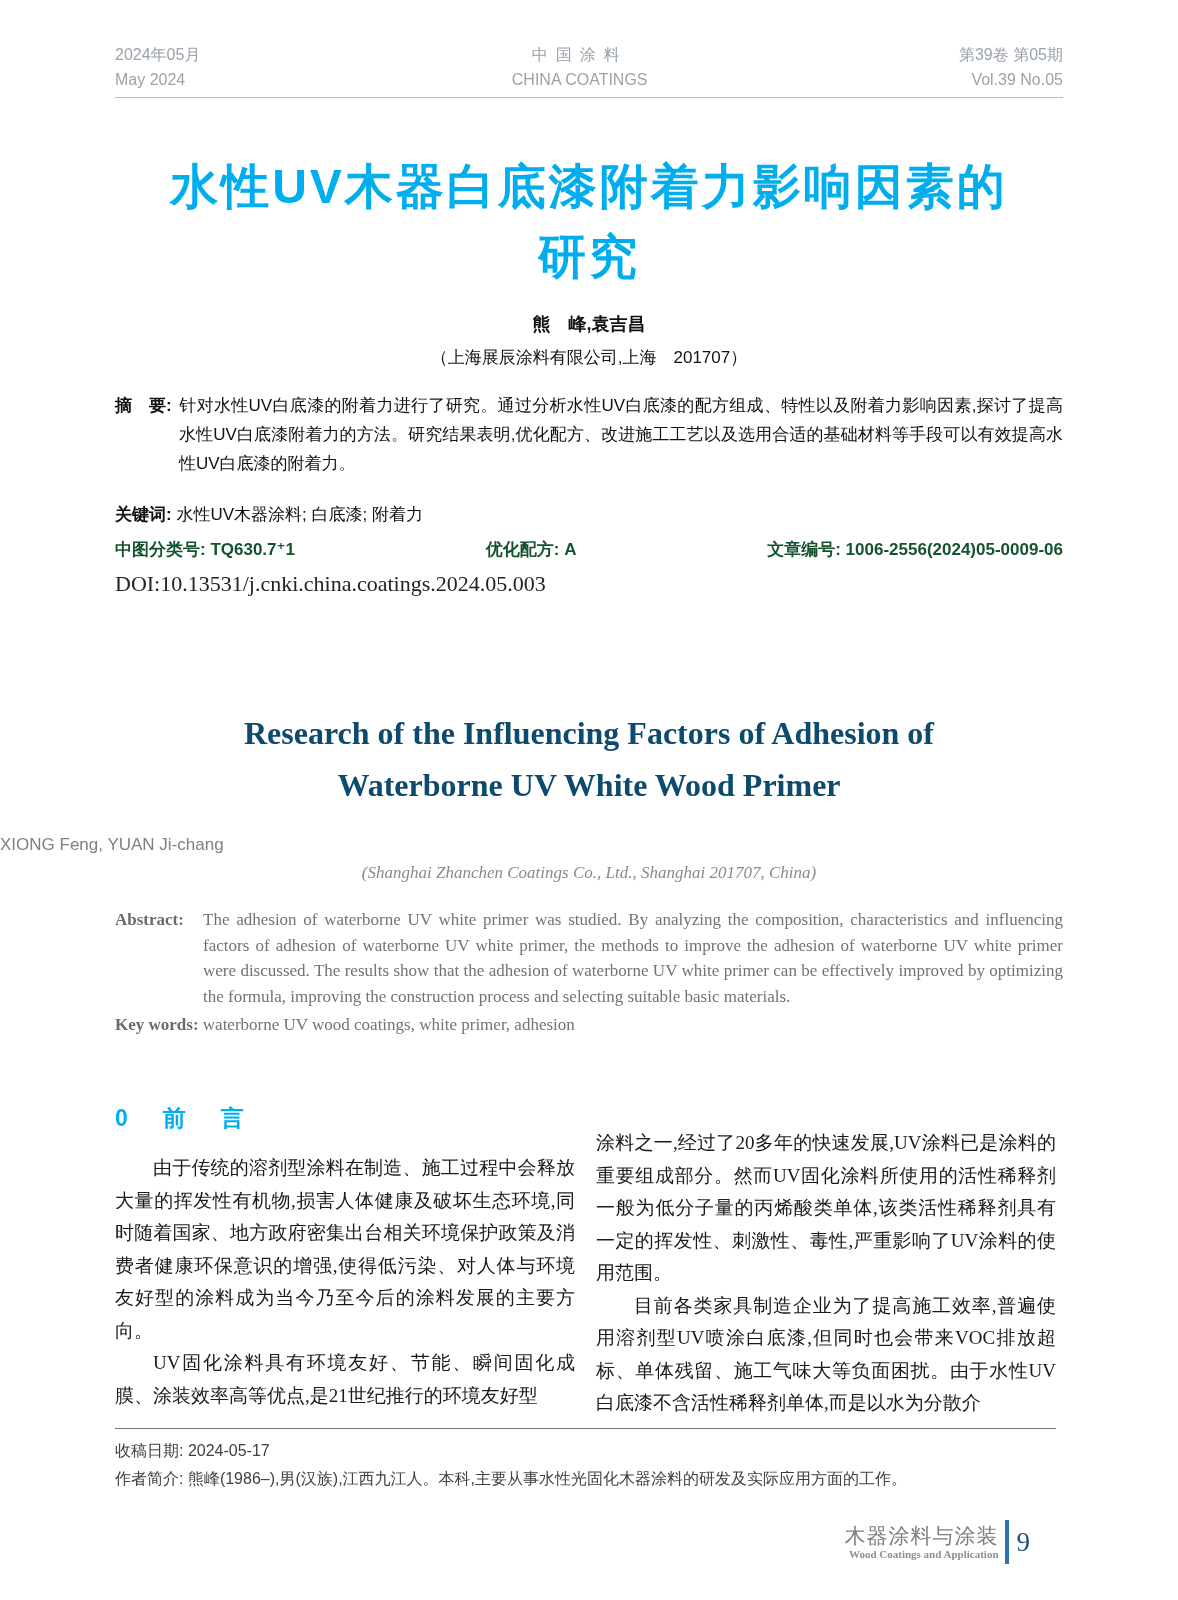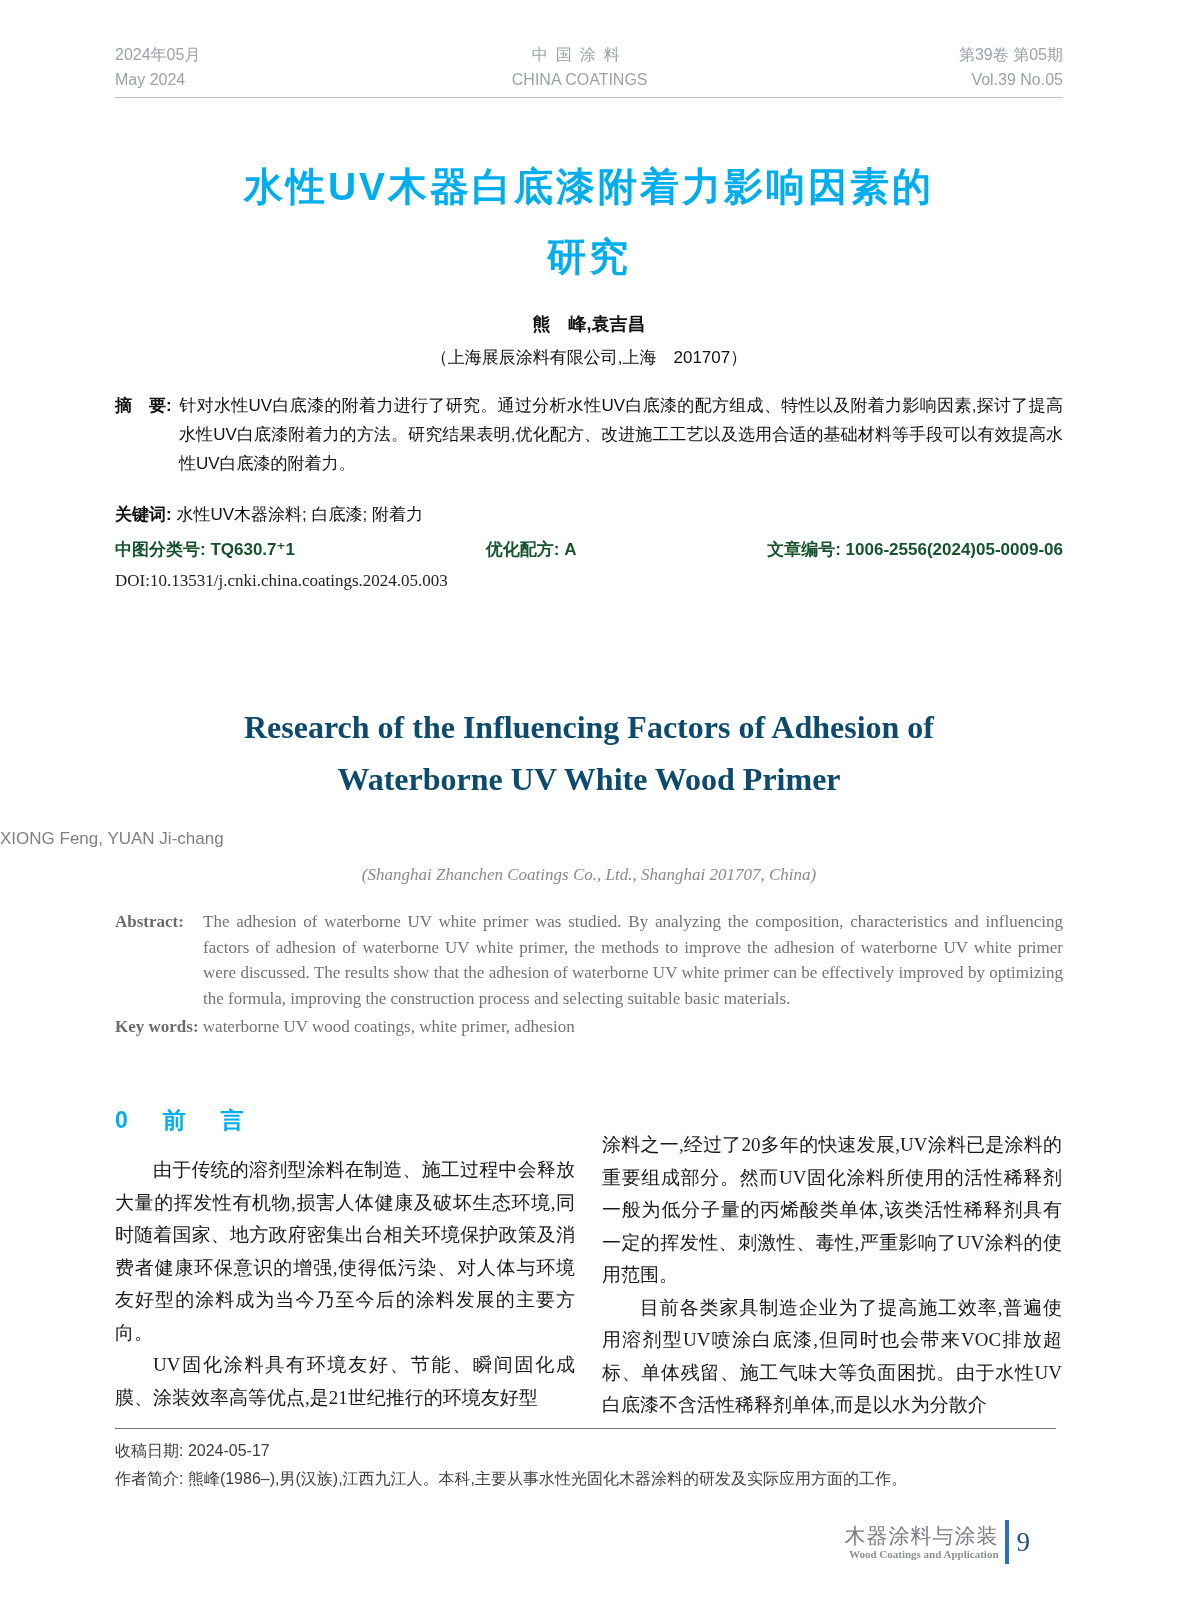--- a/index.html
+++ b/index.html
@@ -31,21 +31,21 @@
   .rh-left{text-align:left;}
   .rh-center{text-align:center;}
   .rh-center .cn{letter-spacing:8px;}
   .rh-right{text-align:right;}
   
   .title-cn{
     margin:152px 60px 0;
     text-align:center;
     font-family:var(--sans);
     font-weight:bold;
-    font-size:39px;
+    font-size:48px;
     line-height:70px;
     letter-spacing:3px;
     color:#00ADEE;
   }
   .authors-cn{
     margin-top:20px;text-align:center;
     font-family:var(--sans);font-weight:bold;
     font-size:18px;color:#111;
   }
   .affil-cn{
@@ -70,38 +70,38 @@
   .kw-cn .lbl{font-weight:bold;}
   .meta-row{
     margin:9px 115px 0;
     display:flex;justify-content:space-between;
     font-family:var(--sans);font-weight:bold;
     font-size:17px;color:#14532d;
   }
   .doi-line{
     margin:10px 115px 0;
     font-family:var(--serif);
-    font-size:17px;color:#222;
+    font-size:22px;color:#222;
   }
   
   .title-en{
     margin:110px 80px 0;
     text-align:center;
     font-family:var(--serif);
     font-weight:bold;
     font-size:32px;line-height:52px;
     color:#0c4a6e;
   }
   .authors-en{
     margin-top:24px;
     font-family:var(--sans);
     font-size:17px;color:#808080;
   }
   .affil-en{
-    margin-top:16px;text-align:center;
+    margin-top:8px;text-align:center;
     font-family:var(--serif);font-style:italic;
     font-size:17px;color:#8a8a8a;
   }
   
   .abs-en{
     margin:24px 115px 0;
     font-family:var(--serif);
     font-size:17px;line-height:25.5px;
     color:#737373;
     text-align:justify;
@@ -110,21 +110,21 @@
   .abs-en .lbl{display:inline-block;width:88px;margin-left:-88px;font-weight:bold;color:#6b6b6b;}
   .kw-en{
     margin:6px 115px 0;
     font-family:var(--serif);
     font-size:17px;color:#737373;
   }
   .kw-en .lbl{font-weight:bold;color:#6b6b6b;}
   
   .columns{
     margin:68px 115px 0;
-    display:flex;gap:27px;
+    display:flex;gap:21px;
   }
   .col{width:460px;}
   .sec-heading{
     font-family:var(--sans);font-weight:bold;
     font-size:23px;letter-spacing:6px;
     color:#00ADEE;
     margin-bottom:18px;
   }
   .col p{
     font-family:var(--serif);

